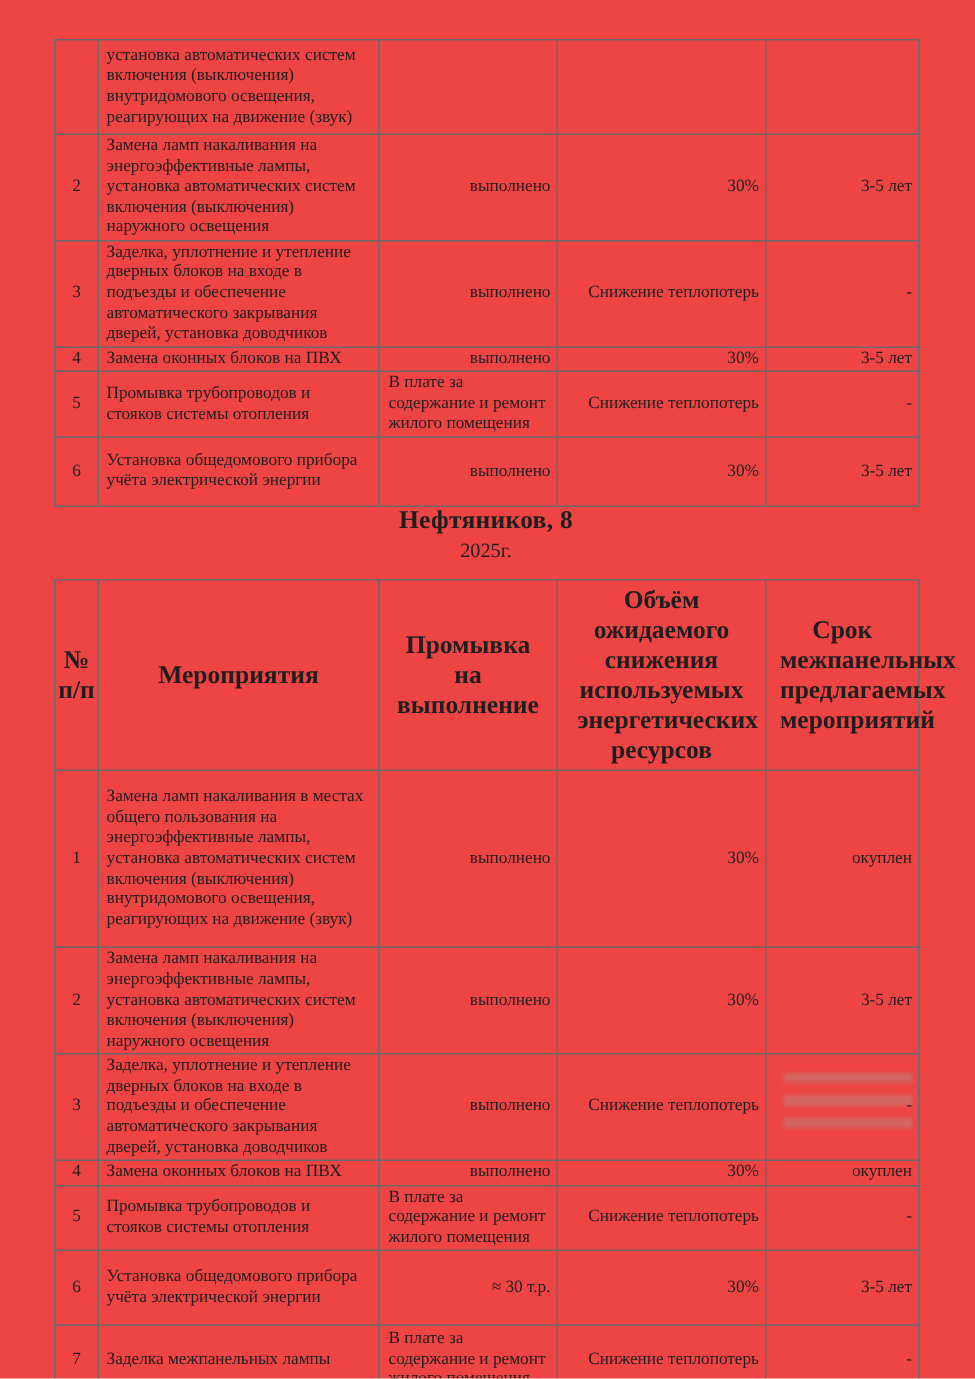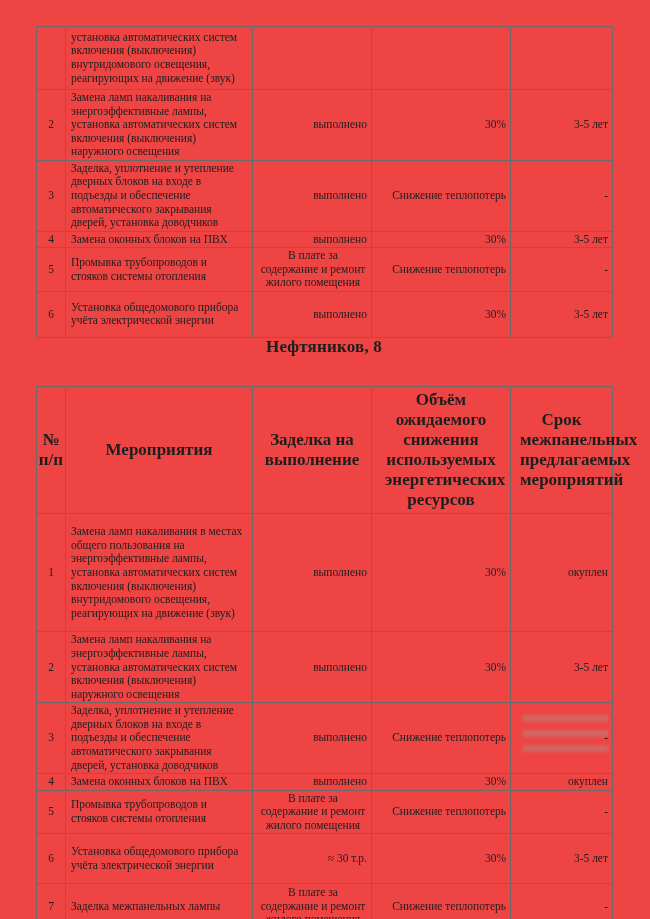--- a/index.html
+++ b/index.html
@@ -18,21 +18,21 @@
     background:transparent;
   }
   .doc-table td, .doc-table th {
     border:1px solid #6a6a6a;
     font-size:11.5px; line-height:1.18;
     vertical-align:middle;
   }
   .doc-table td { padding:1px 4px; }
   td.measure { text-align:left; padding:1px 6px 1px 5px; }
   td.center { text-align:right; }
-  td.left { text-align:center; padding:1px 4px 1px 6px; }
+  td.left { text-align:left; padding:1px 4px 1px 6px; }
   td.num { text-align:center; }
   .doc-table th {
     font-weight:bold; text-align:center; font-size:17px; line-height:1.18;
     padding:3px 2px;
   }
   th.h-num { padding:3px 1px;margin-top:12px; }
   th.h-measure { padding:5px 8px; }
   th.h-cost { padding:3px 9px; }
   th.h-reduction { padding:3px 13px; }
   th.h-payback { padding:3px 9px; }
@@ -127,35 +127,36 @@
         <td class="measure">Установка общедомового прибора учёта электрической энергии</td>
         <td class="center">выполнено</td>
         <td class="center">30%</td>
         <td class="center">3-5 лет</td>
       </tr>
     </tbody>
   </table>
 
   <div class="title-block">
     <div class="doc-title">Нефтяников, 8</div>
+    <div class="doc-year">2025г.</div>
   </div>
 
   <table class="doc-table t2">
     <colgroup>
       <col style="width:29px">
         <col style="width:187px">
         <col style="width:119px">
         <col style="width:139px">
         <col style="width:102px">
     </colgroup>
     <thead>
       <tr>
         <th class="h-num">№ п/п</th>
         <th class="h-measure">Мероприятия</th>
-        <th class="h-cost">Заделка на выполнение</th>
+        <th class="h-cost">Промывка на выполнение</th>
         <th class="h-reduction">Объём ожидаемого снижения используемых энергетических ресурсов</th>
         <th class="h-payback">Срок межпанельных предлагаемых мероприятий</th>
       </tr>
     </thead>
     <tbody>
       <tr>
         <td class="num">1</td>
         <td class="measure">Замена ламп накаливания в местах общего пользования на энергоэффективные лампы, установка автоматических систем включения (выключения) внутридомового освещения, реагирующих на движение (звук)</td>
         <td class="center">выполнено</td>
         <td class="center">30%</td>

